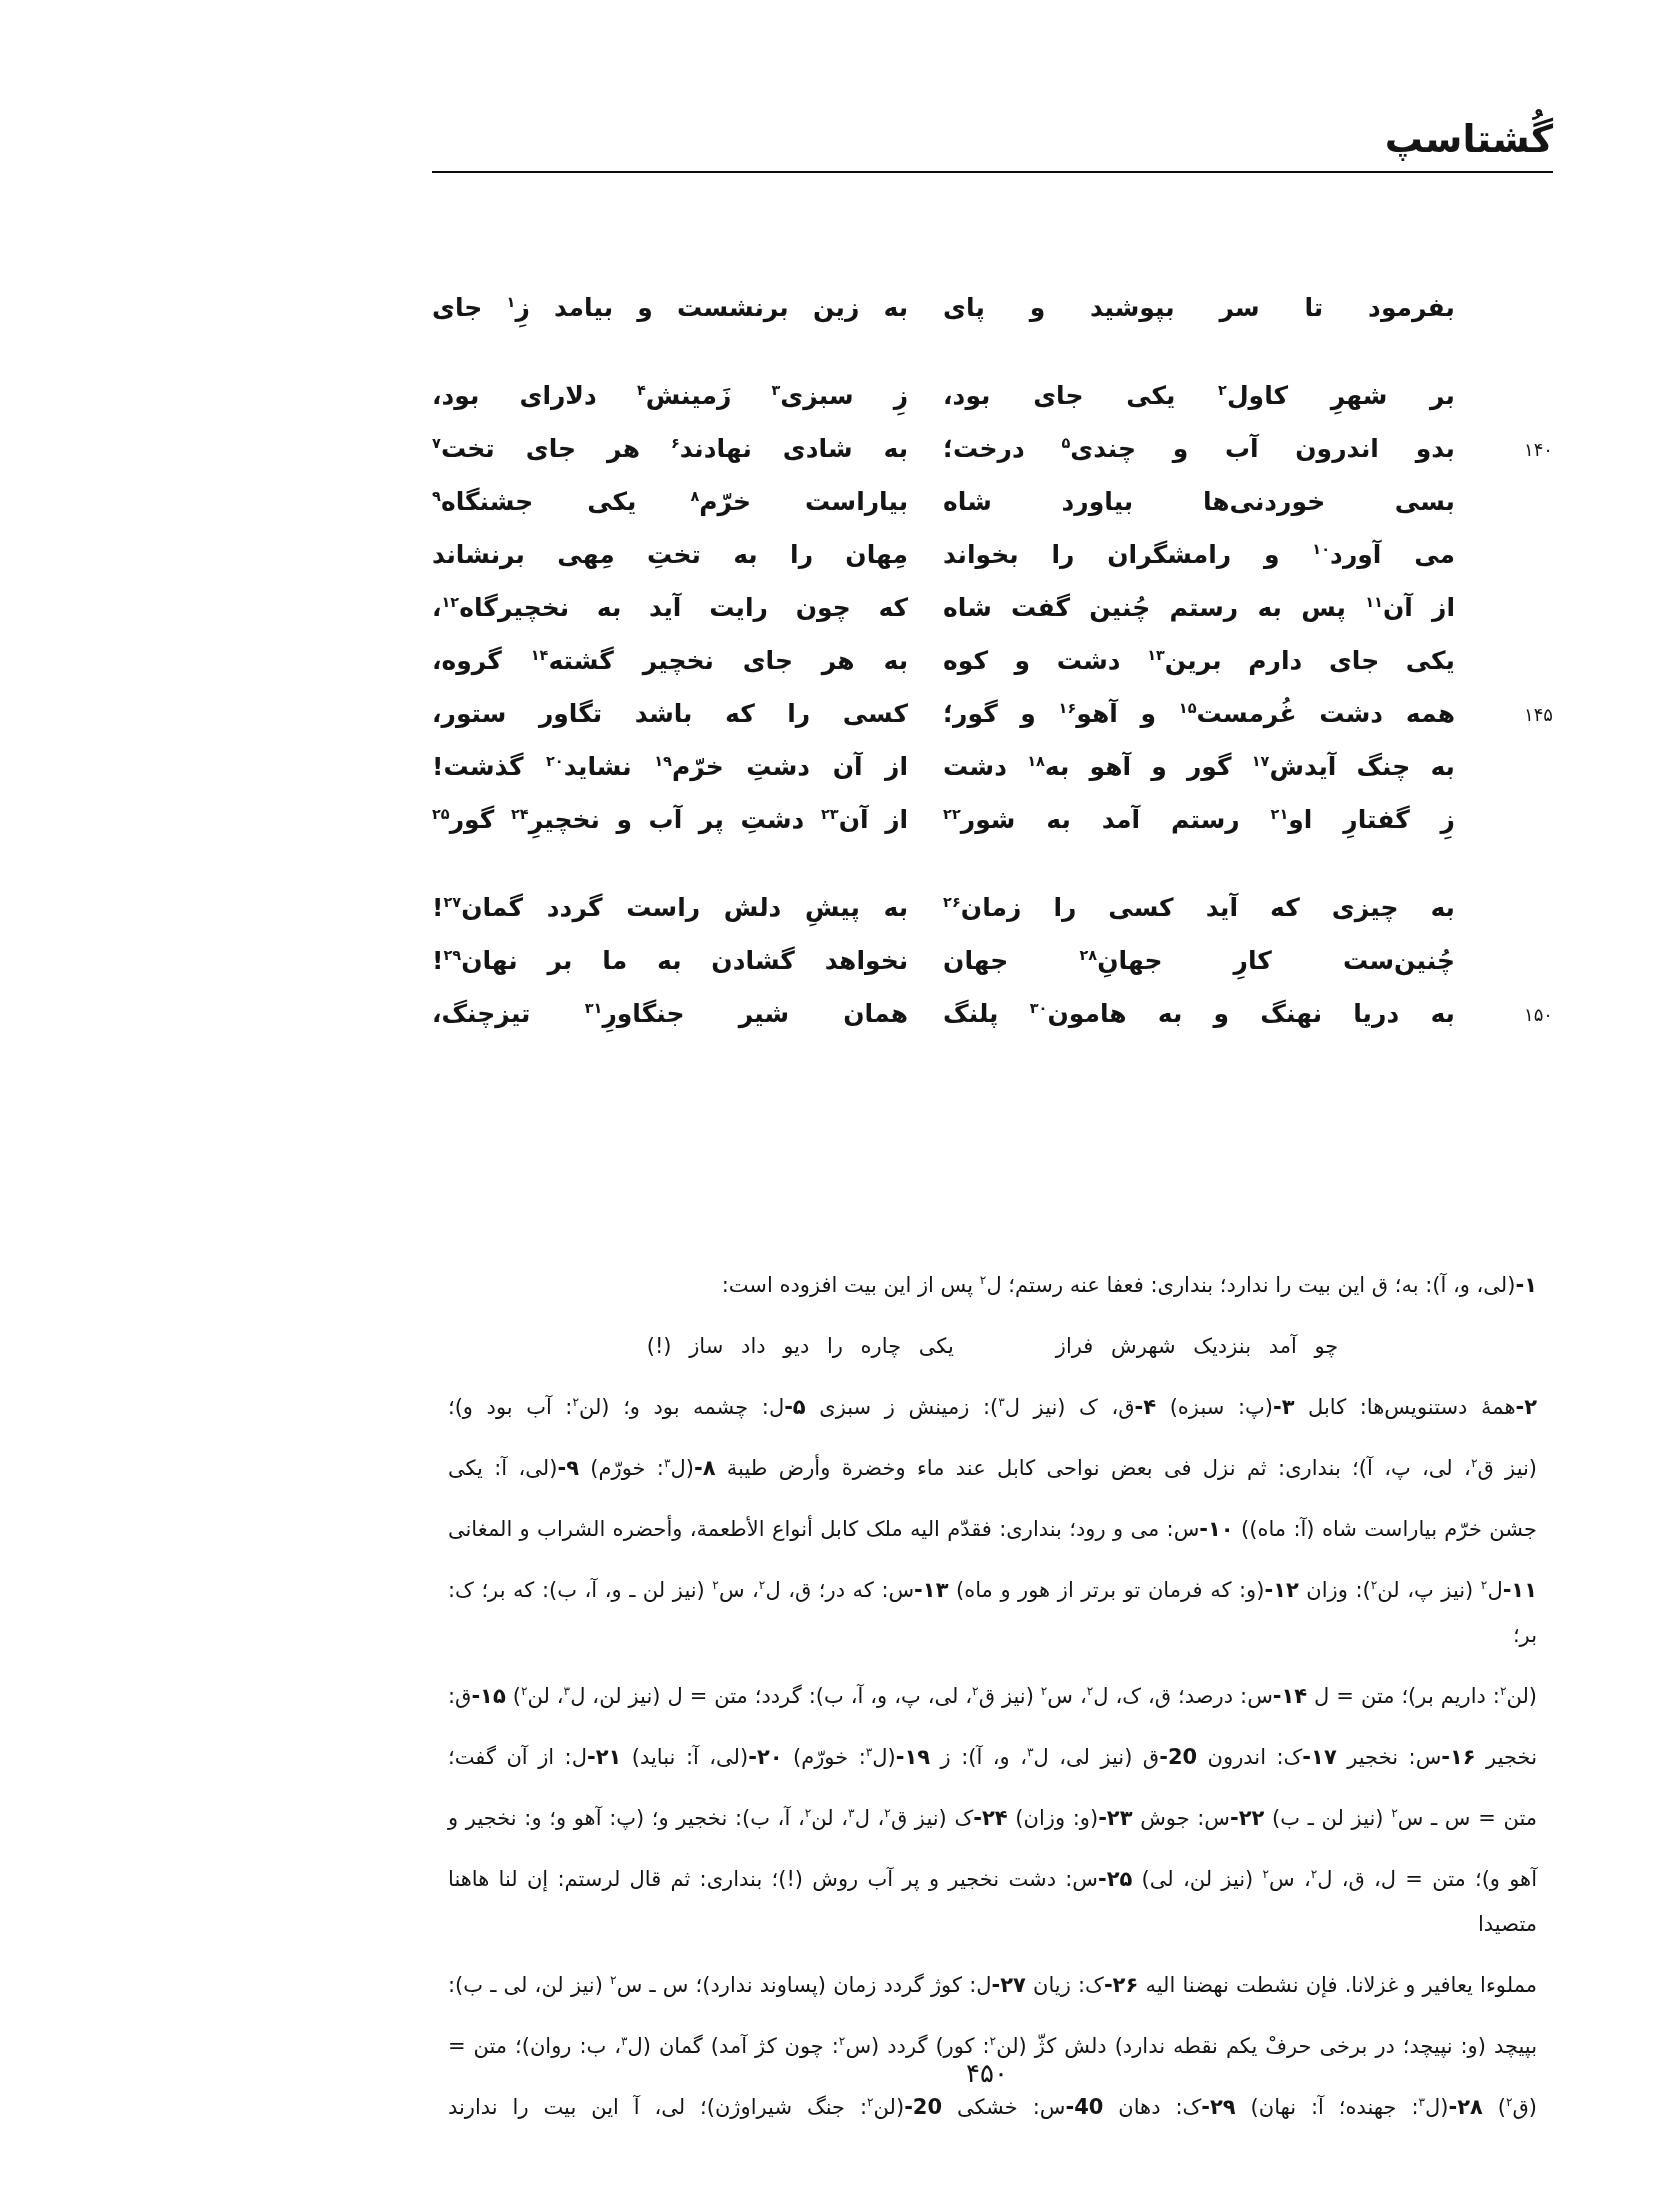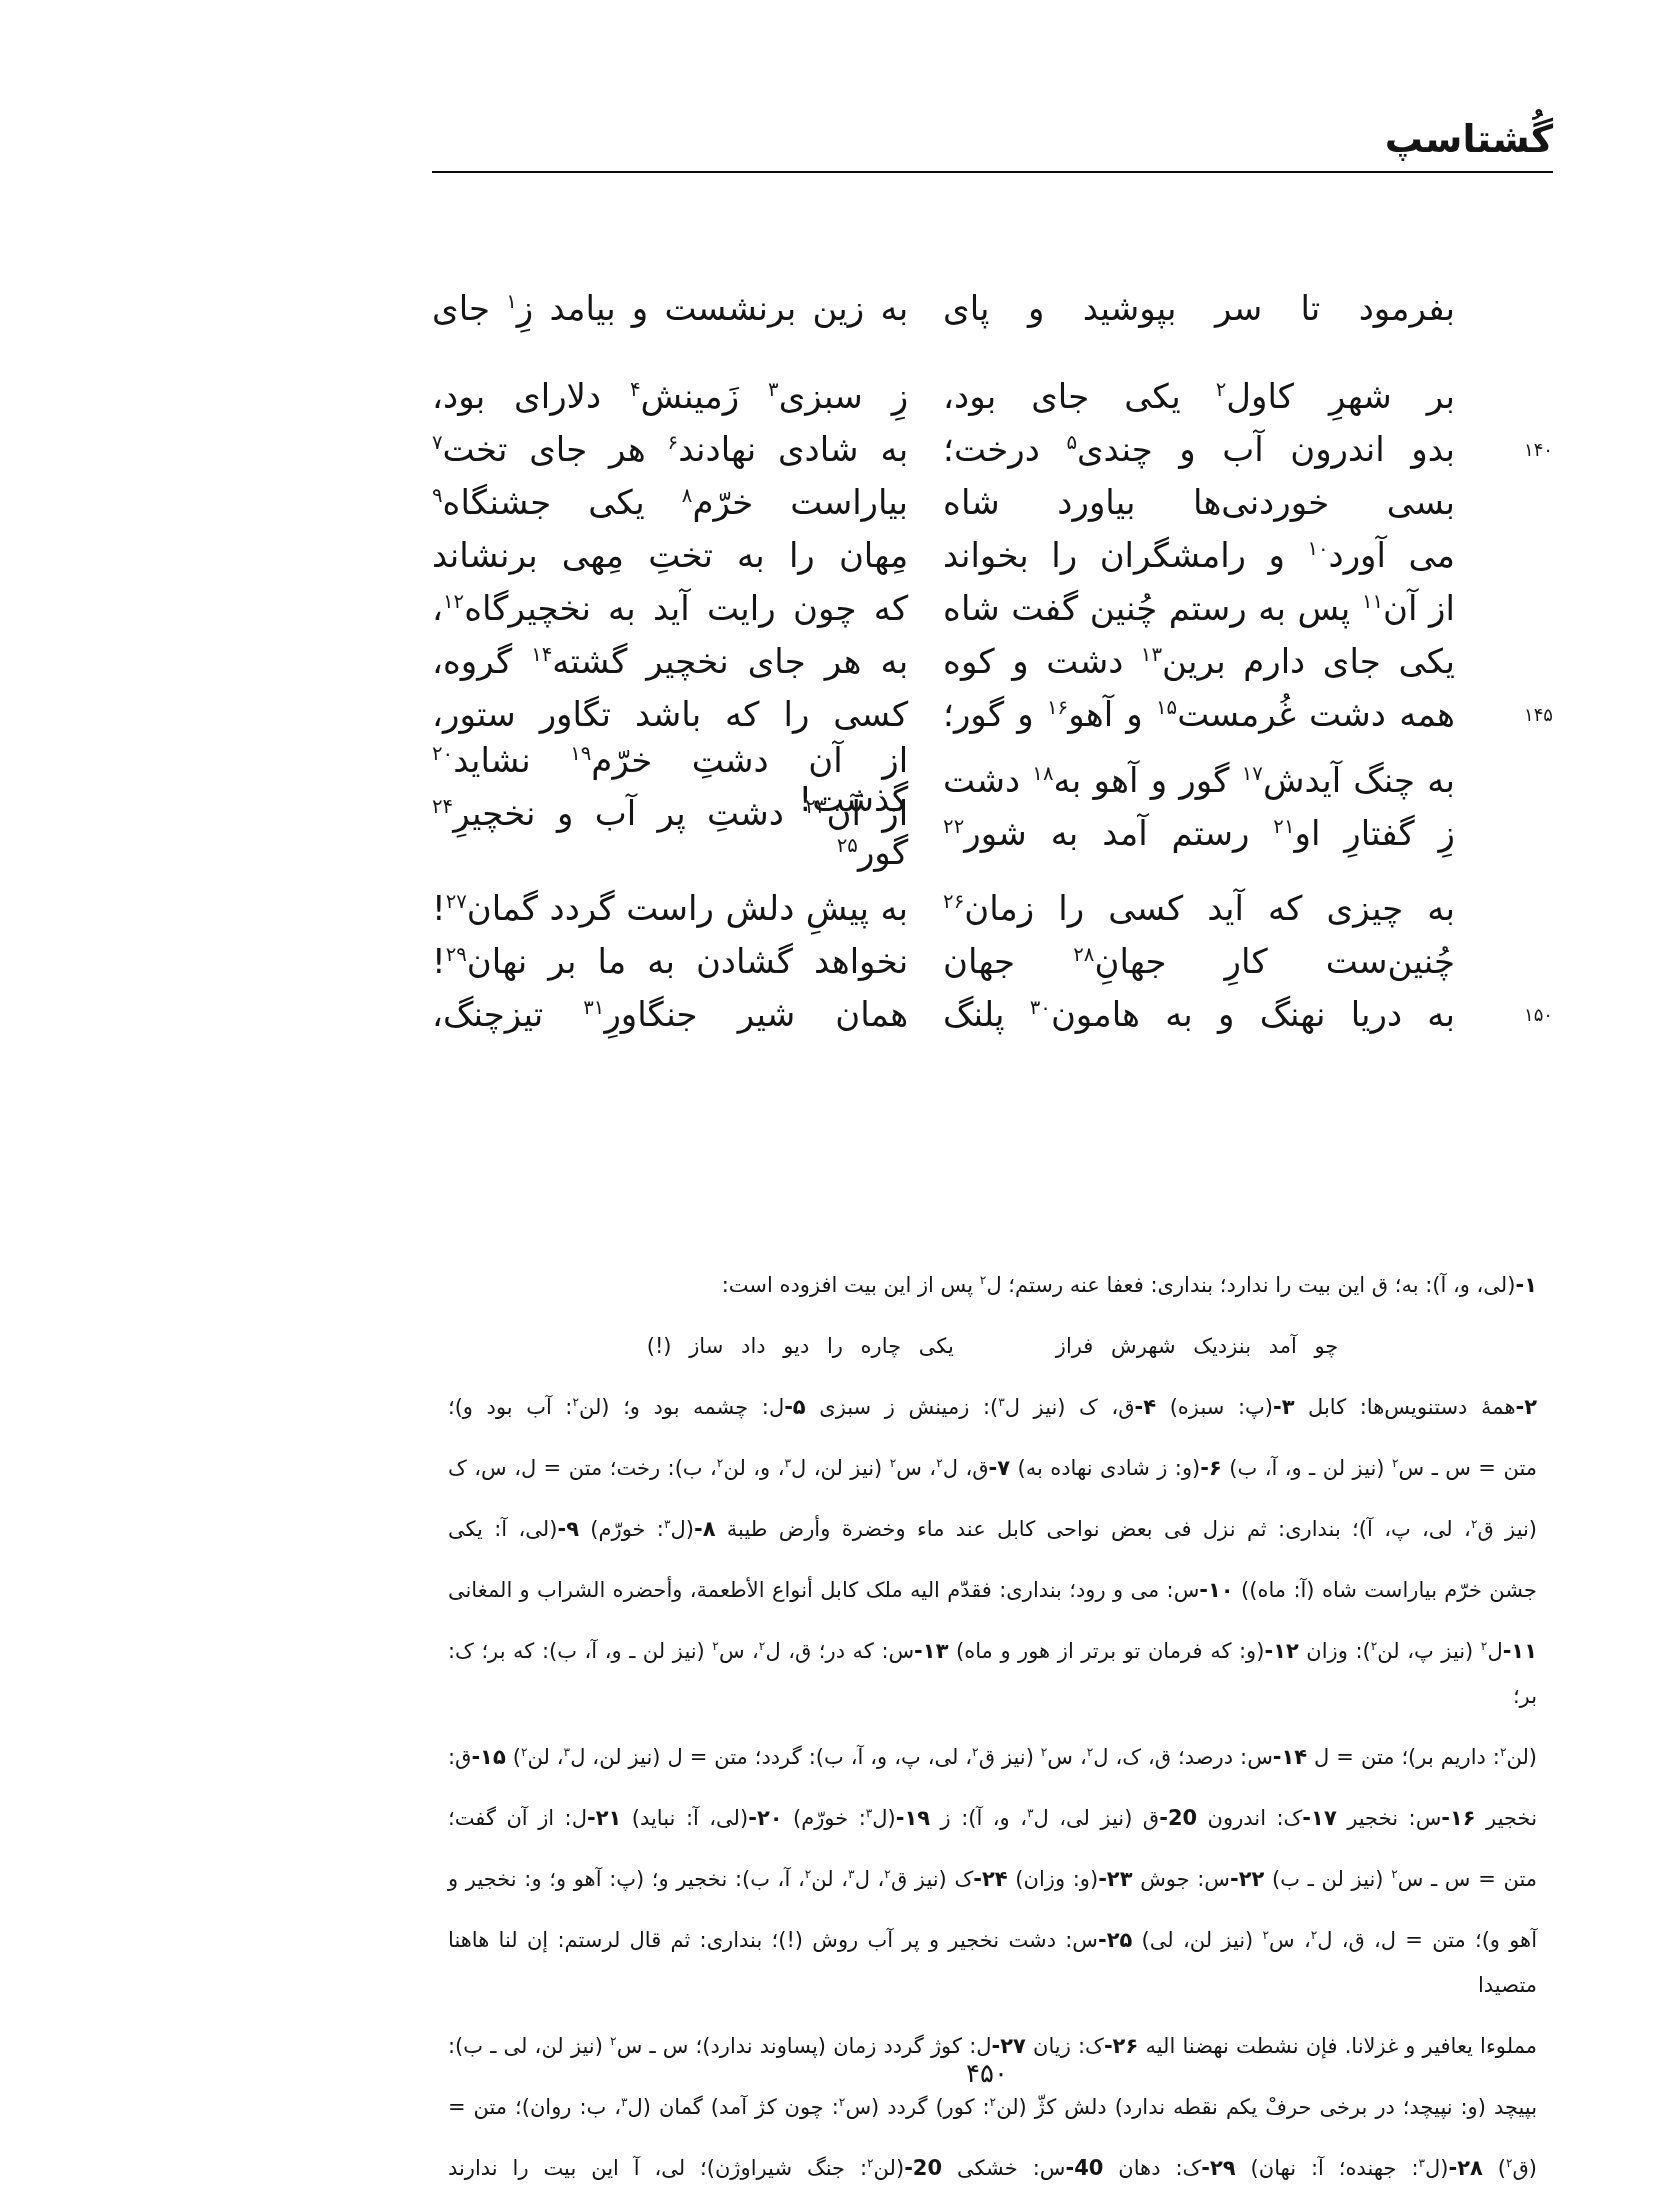--- a/index.html
+++ b/index.html
@@ -30,25 +30,26 @@
     column-gap:35px;
     align-items:center;
     height:53px;
   }
   .verse-row.gap-after{margin-bottom:35px;}
   .verse-num{
     font-size:18px;
     text-align:right;
   }
   .hemi{
-    font-size:34px;
+    font-size:25px;
     text-align:justify;
     text-align-last:justify;
     white-space:normal;
     line-height:1.15;
+    font-weight:bold;
   }
   .hemi sup,.app-line sup,.app-hemi sup{
     font-size:0.58em;
     line-height:0;
     vertical-align:super;
     letter-spacing:0;
   }
   
   .apparatus{margin:222px 104px 0 115px;}
   .app-line{
@@ -158,21 +159,20 @@
       </div>
     </main>
 
   <section class="apparatus" id="apparatus">
       <p class="app-line start"><b>۱-</b>(لی، و، آ): به؛ ق این بیت را ندارد؛ بنداری: فعفا عنه رستم؛ ل<sup>۲</sup> پس از این بیت افزوده است:</p>
       <div class="app-verse">
         <span class="app-hemi">چو آمد بنزدیک شهرش فراز</span>
         <span class="app-hemi">یکی چاره را دیو داد ساز (!)</span>
       </div>
       <p class="app-line"><b>۲-</b>همهٔ دستنویس‌ها: کابل <b>۳-</b>(پ: سبزه) <b>۴-</b>ق، ک (نیز ل<sup>۳</sup>): زمینش ز سبزی <b>۵-</b>ل: چشمه بود و؛ (لن<sup>۲</sup>: آب بود و)؛</p>
-      <p class="app-line">متن = س ـ س<sup>۲</sup> (نیز لن ـ و، آ، ب) <b>۶-</b>(و: ز شادی نهاده به) <b>۷-</b>ق، ل<sup>۲</sup>، س<sup>۲</sup> (نیز لن، ل<sup>۳</sup>، و، لن<sup>۲</sup>، ب): رخت؛ متن = ل، س، ک</p>
       <p class="app-line">(نیز ق<sup>۲</sup>، لی، پ، آ)؛ بنداری: ثم نزل فی بعض نواحی کابل عند ماء وخضرة وأرض طیبة <b>۸-</b>(ل<sup>۳</sup>: خورّم) <b>۹-</b>(لی، آ: یکی</p>
       <p class="app-line">جشن خرّم بیاراست شاه (آ: ماه)) <b>۱۰-</b>س: می و رود؛ بنداری: فقدّم الیه ملک کابل أنواع الأطعمة، وأحضره الشراب و المغانی</p>
       <p class="app-line"><b>۱۱-</b>ل<sup>۲</sup> (نیز پ، لن<sup>۲</sup>): وزان <b>۱۲-</b>(و: که فرمان تو برتر از هور و ماه) <b>۱۳-</b>س: که در؛ ق، ل<sup>۲</sup>، س<sup>۲</sup> (نیز لن ـ و، آ، ب): که بر؛ ک: بر؛</p>
       <p class="app-line">(لن<sup>۲</sup>: داریم بر)؛ متن = ل <b>۱۴-</b>س: درصد؛ ق، ک، ل<sup>۲</sup>، س<sup>۲</sup> (نیز ق<sup>۲</sup>، لی، پ، و، آ، ب): گردد؛ متن = ل (نیز لن، ل<sup>۳</sup>، لن<sup>۲</sup>) <b>۱۵-</b>ق:</p>
       <p class="app-line">نخجیر <b>۱۶-</b>س: نخجیر <b>۱۷-</b>ک: اندرون <b>20-</b>ق (نیز لی، ل<sup>۳</sup>، و، آ): ز <b>۱۹-</b>(ل<sup>۳</sup>: خورّم) <b>۲۰-</b>(لی، آ: نباید) <b>۲۱-</b>ل: از آن گفت؛</p>
       <p class="app-line">متن = س ـ س<sup>۲</sup> (نیز لن ـ ب) <b>۲۲-</b>س: جوش <b>۲۳-</b>(و: وزان) <b>۲۴-</b>ک (نیز ق<sup>۲</sup>، ل<sup>۳</sup>، لن<sup>۲</sup>، آ، ب): نخجیر و؛ (پ: آهو و؛ و: نخجیر و</p>
       <p class="app-line">آهو و)؛ متن = ل، ق، ل<sup>۲</sup>، س<sup>۲</sup> (نیز لن، لی) <b>۲۵-</b>س: دشت نخجیر و پر آب روش (!)؛ بنداری: ثم قال لرستم: إن لنا هاهنا متصیدا</p>
       <p class="app-line">مملوءا یعافیر و غزلانا. فإن نشطت نهضنا الیه <b>۲۶-</b>ک: زیان <b>۲۷-</b>ل: کوژ گردد زمان (پساوند ندارد)؛ س ـ س<sup>۲</sup> (نیز لن، لی ـ ب):</p>
       <p class="app-line">بپیچد (و: نپیچد؛ در برخی حرفْ یکم نقطه ندارد) دلش کژّ (لن<sup>۲</sup>: کور) گردد (س<sup>۲</sup>: چون کژ آمد) گمان (ل<sup>۳</sup>، ب: روان)؛ متن =</p>
       <p class="app-line">(ق<sup>۲</sup>) <b>۲۸-</b>(ل<sup>۳</sup>: جهنده؛ آ: نهان) <b>۲۹-</b>ک: دهان <b>40-</b>س: خشکی <b>20-</b>(لن<sup>۲</sup>: جنگ شیراوژن)؛ لی، آ این بیت را ندارند</p>

